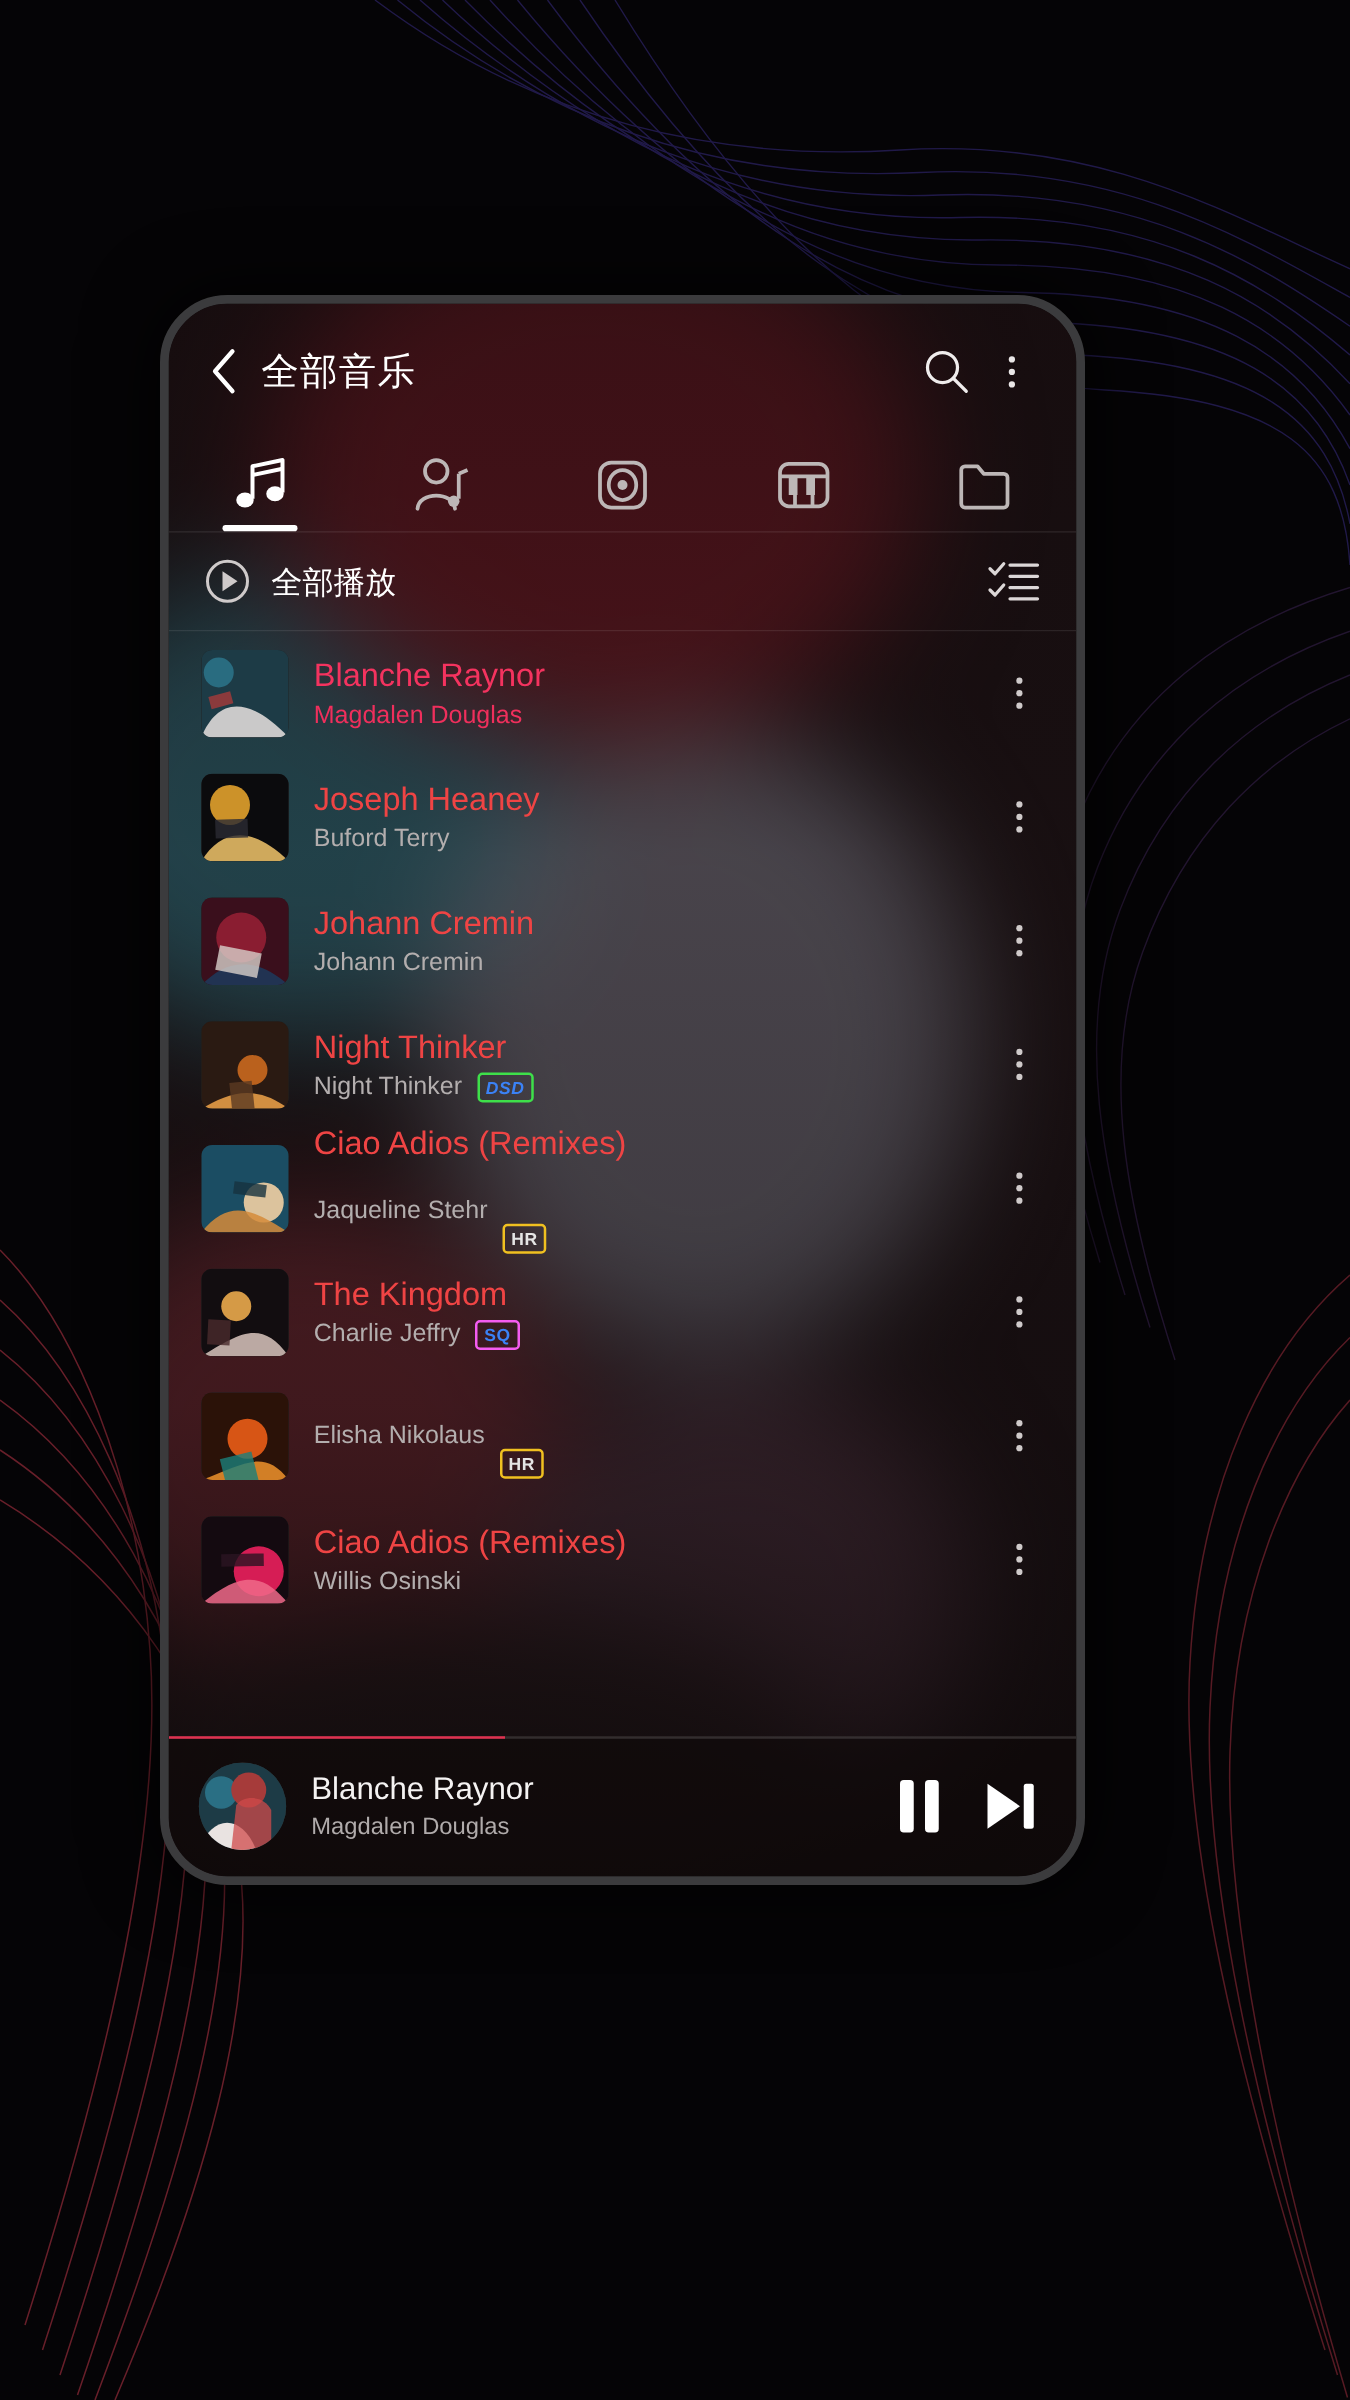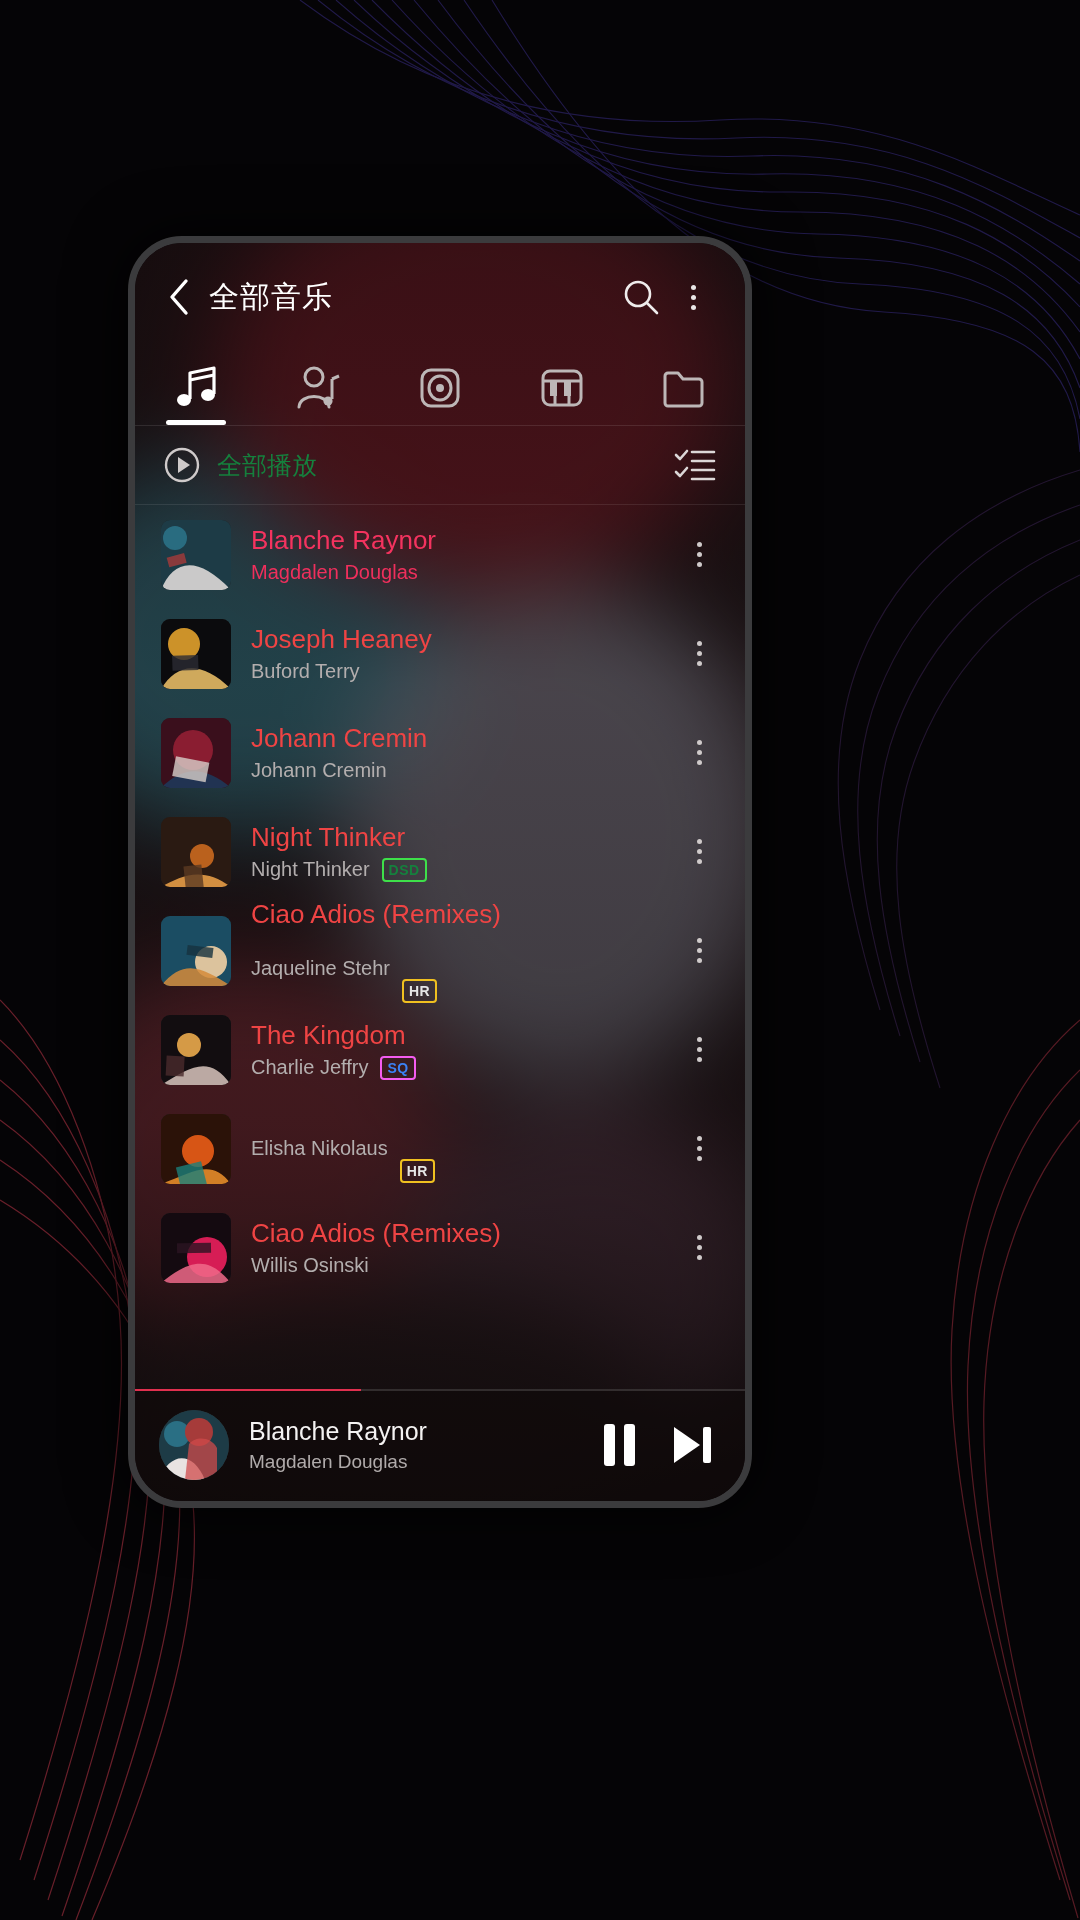--- a/index.html
+++ b/index.html
@@ -11,21 +11,21 @@
   }
 
   
   .wallpaper { position:absolute; inset:0; background:#050406; overflow:hidden; }
   .wall-svg { position:absolute; inset:0; width:1080px; height:1920px; }
 
   
   .phone {
     position:absolute;
     left:128px; top:236px;
-    width:624px; height:1272px;
+    width:740px; height:1272px;
     border-radius:54px;
     border:7px solid #3b3b3d;
     background:#120c0e;
     overflow:hidden;
     box-shadow:0 0 60px rgba(0,0,0,.9);
   }
   .screen {
     position:absolute; inset:0;
     border-radius:47px;
     overflow:hidden;
@@ -61,21 +61,21 @@
   
   .tabs { height:74px; flex:0 0 auto; display:flex; align-items:center; }
   .tab { flex:1; height:100%; display:flex; flex-direction:column; align-items:center; justify-content:center; position:relative; cursor:pointer; }
   .tab svg { display:block; }
   .tab .underline { position:absolute; bottom:0; left:50%; transform:translateX(-50%); width:60px; height:5px; border-radius:3px; background:#fff; }
   .tabs-divider { height:1px; background:rgba(255,255,255,.10); }
 
   
   .playall { height:78px; flex:0 0 auto; display:flex; align-items:center; padding:0 24px 0 28px; }
   .playall-left { display:flex; align-items:center; gap:16px; cursor:pointer; }
-  .playall-text { color:#15803d; font-size:25px; }
+  .playall-text { color:#ffffff; font-size:25px; }
   .playall-spacer { flex:1; }
   .list-divider { height:1px; background:rgba(255,255,255,.09); margin:0 0 0 0; }
 
   
   .songlist { flex:1; overflow:hidden; }
   .song {
     height:99px;
     display:flex; align-items:center;
     padding:0 22px 0 26px;
     cursor:pointer;
@@ -85,21 +85,21 @@
     width:70px; height:70px; border-radius:9px; flex:0 0 auto;
     overflow:hidden; position:relative; background:#222;
   }
   .cover svg { display:block; }
   .meta { flex:1; min-width:0; margin-left:20px; display:flex; flex-direction:column; gap:5px; }
   .s-title { font-size:26px; color:#ef4444; white-space:nowrap; overflow:hidden; text-overflow:ellipsis; }
   .s-sub { font-size:20px; color:#b3aeae; display:flex; align-items:center; gap:12px; white-space:nowrap; }
   .song.active .s-title { color:#f4335f; }
   .song.active .s-sub { color:#ef2f5c; }
   .badge { font-size:14px; line-height:1; padding:3px 5px; border-radius:4px; border:2px solid; font-weight:bold; letter-spacing:.5px; }
-  .badge.DSD { color:#15803d; border-color:#3ee04a; }
+  .badge.DSD { color:#3b82f6; border-color:#3ee04a;font-style:italic; }
   .badge.HR  { color:#e5e5e5; border-color:#f0c020;margin-top:44px; }
   .badge.SQ  { color:#3b82f6; border-color:#f45cf0; }
   .row-more { width:48px; height:80px; display:flex; align-items:center; justify-content:center; cursor:pointer; flex:0 0 auto; }
   .row-more .kebab i { background:#cfcaca; width:5px; height:5px; }
 
   
   .miniplayer { flex:0 0 auto; height:112px; position:relative; display:flex; align-items:center; padding:0 26px 0 24px; background:rgba(14,9,10,.55); }
   .progress { position:absolute; top:0; left:0; right:0; height:2px; background:rgba(255,255,255,.14); }
   .progress .fill { height:2px; background:#e0304f; }
   .mp-avatar { width:70px; height:70px; border-radius:50%; overflow:hidden; flex:0 0 auto; background:#333; }

